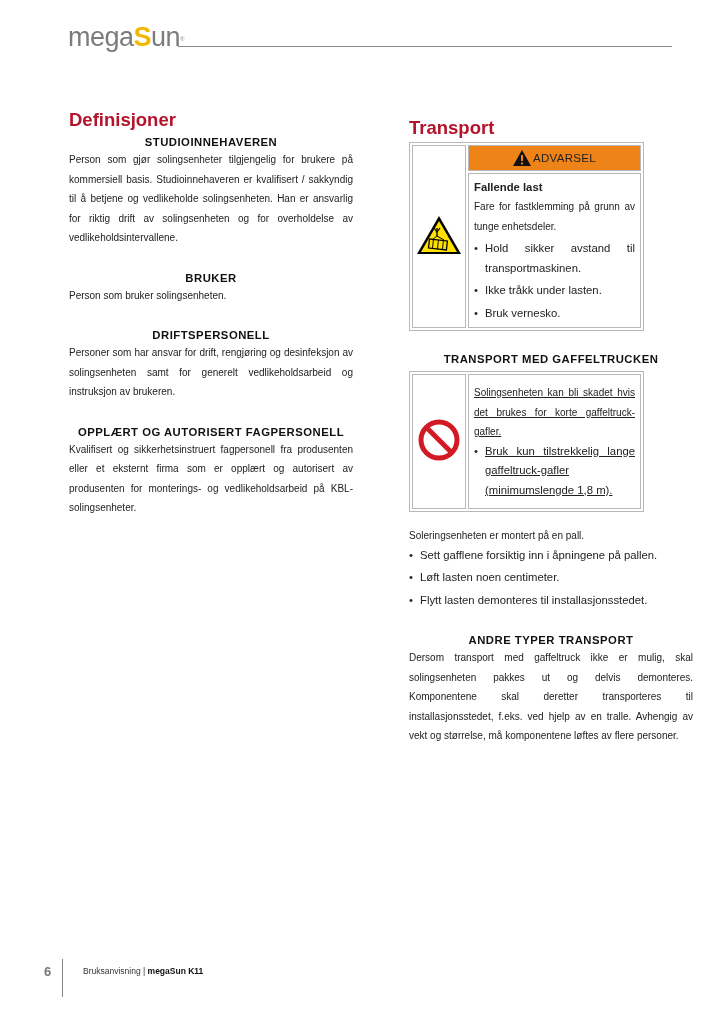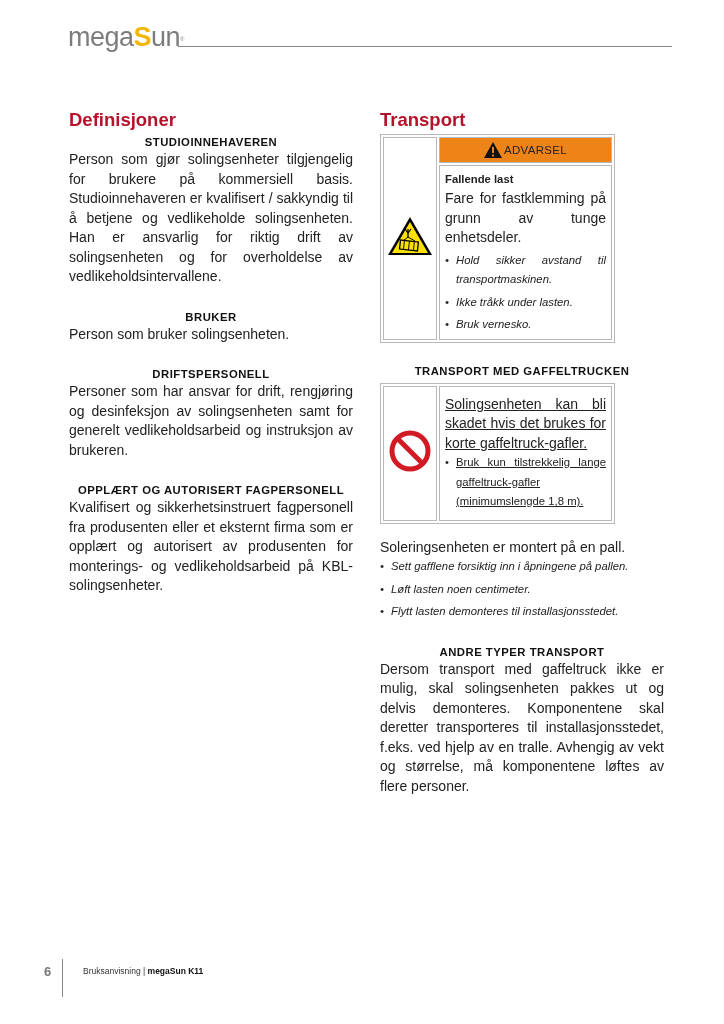--- a/index.html
+++ b/index.html
@@ -13,37 +13,37 @@
     font-family: "Liberation Sans", sans-serif;
     line-height: 30px;
   }
   .logo .s { color: #f2b705; font-weight: bold; }
   .logo .reg { font-size: 6px; vertical-align: top; position: relative; top: 2px; color: #888; }
   .header-rule {
     position: absolute; left: 178px; top: 46px; width: 494px; height: 1px; background: #888;
   }
   .col { position: absolute; top: 108px; }
   .col-left { left: 69px; width: 284px; }
-  .col-right { left: 380px; width: 284px; }
+  .col-right { left: 409px; width: 284px; margin-top: 8px; }
   h1 {
     margin: 0; font-size: 18.5px; color: #b5132b; font-weight: bold; line-height: 24px;
   }
   h2 {
     margin: 0; font-size: 11.3px; font-weight: bold; letter-spacing: 0.5px; color: #111; line-height: 16px; text-align: center;
   }
   p {
-    margin: 0; font-size: 14px; line-height: 19.5px; text-align: justify; color: #222;
+    margin: 0; font-size: 10px; line-height: 19.5px; text-align: justify; color: #222;
   }
   .gap { height: 20px; }
   ul.bul { list-style: none; margin: 0; padding: 0; }
   ul.bul li {
     font-size: 11.3px; line-height: 19.5px; padding-left: 11px; position: relative; text-align: justify;
   }
   ul.bul li::before { content: "•"; position: absolute; left: 0; top: 0; }
-  ul.bul.spaced li { margin-top: 3px; font-style: italic; }
+  ul.bul.spaced li { margin-top: 3px; }
 
   table.safety {
     border-collapse: separate; border-spacing: 2px; border: 1px solid #b8b8b8;
     width: 235px; margin-top: 2px;
   }
   table.safety td { border: 1px solid #b8b8b8; vertical-align: middle; padding: 0; }
   td.icon-cell { width: 52px; text-align: center; }
   td.text-cell { padding: 4px 5px 4px 5px !important; }
   .adv-bar {
     background: #ee8417; height: 24px; display: flex; align-items: center; justify-content: center;

